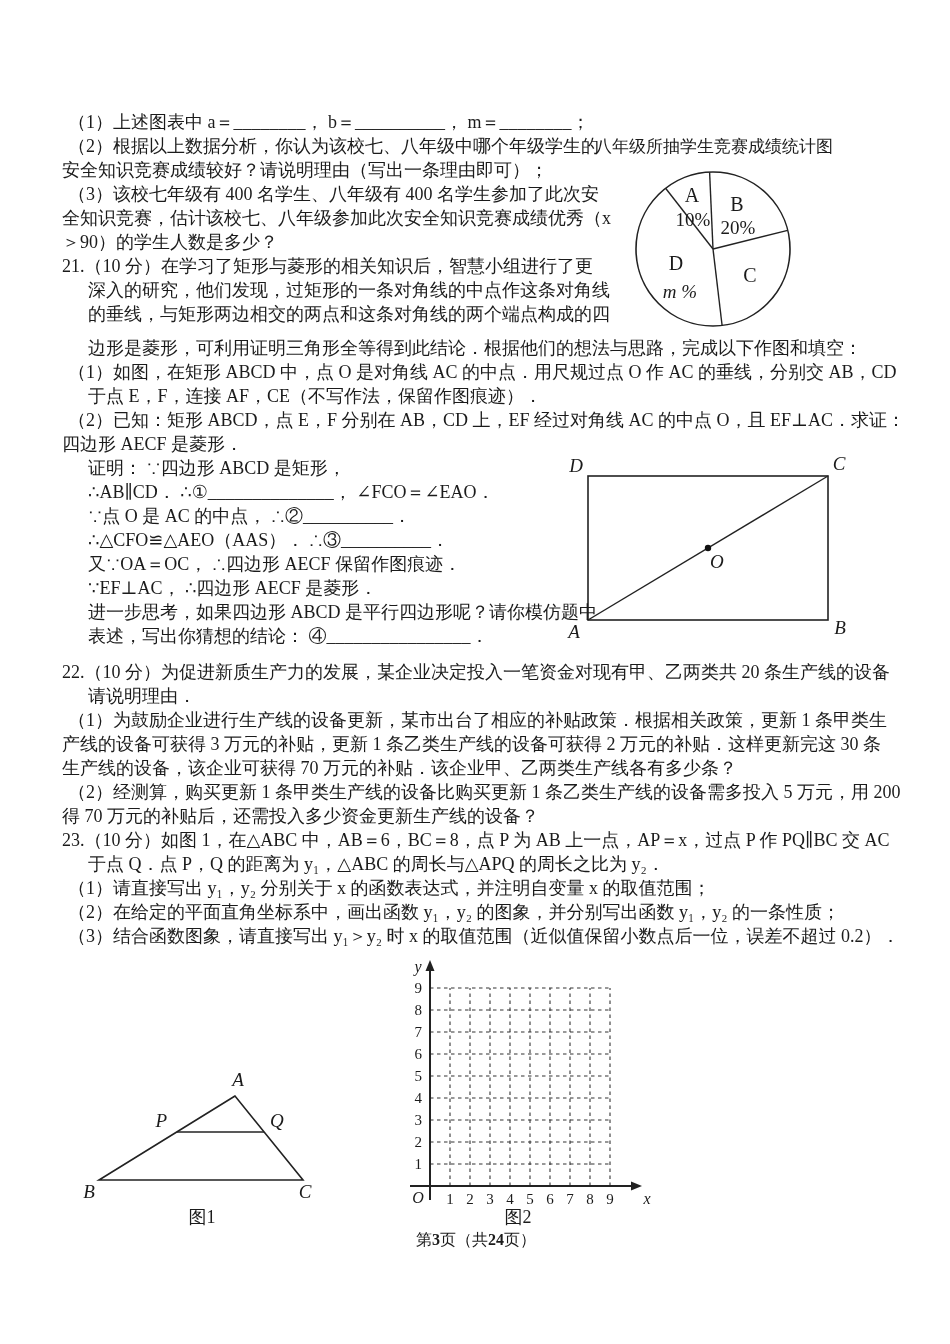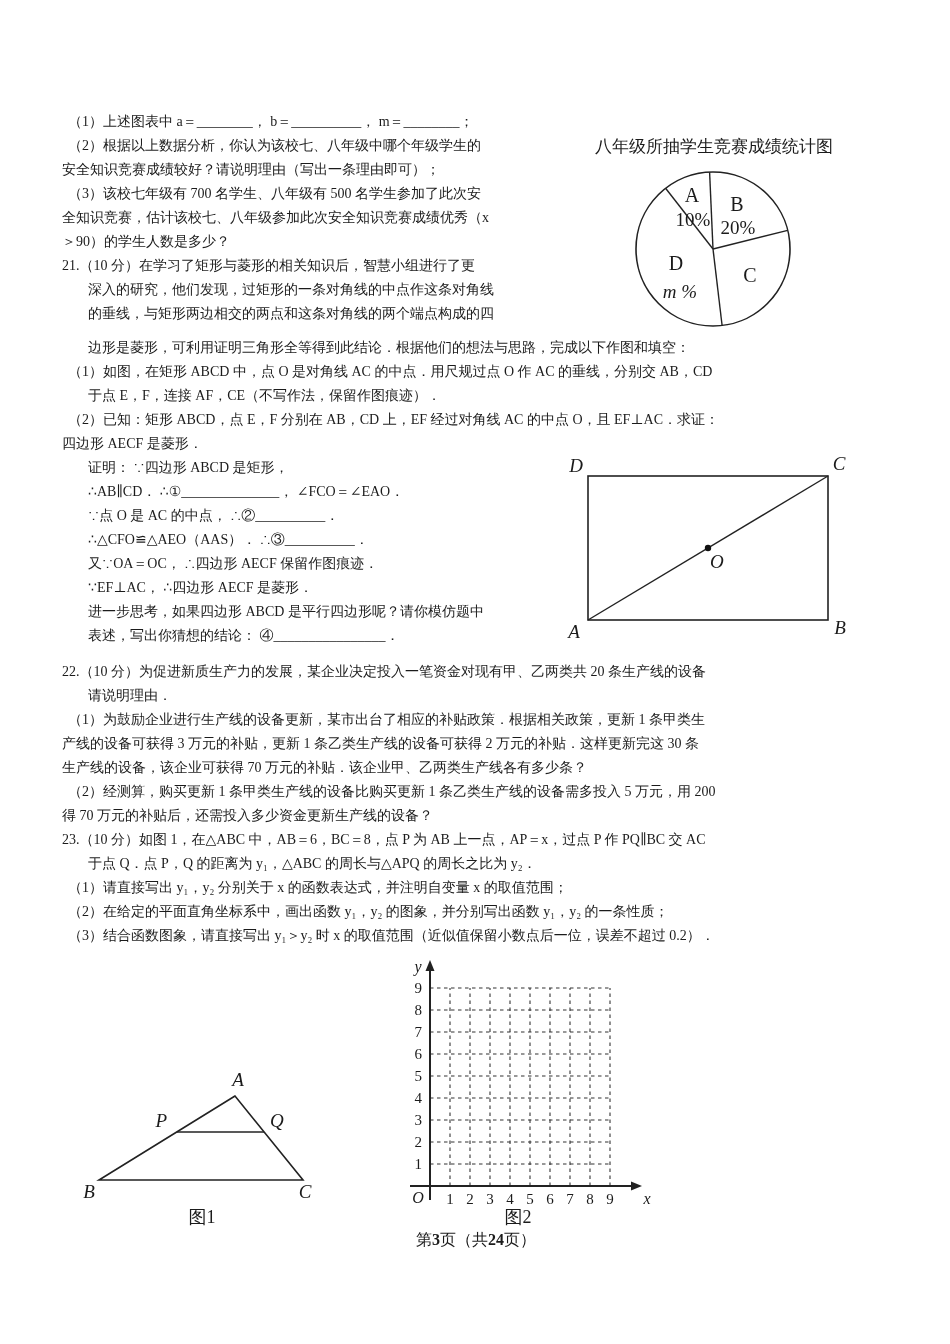--- a/index.html
+++ b/index.html
@@ -8,21 +8,21 @@
     font-family:"Liberation Serif","DejaVu Serif",serif;
     color:#1b1b1b;
   }
   .content{
     position:relative;
     width:828px;
     margin:0;
     padding:110px 60px 0 62px;
   }
   .line{
-    font-size:14px;line-height:24px;height:24px;
+    font-size:18px;line-height:24px;height:24px;
     white-space:nowrap;
   }
   .itm{padding-left:6px;}
   .cont{padding-left:26px;}
   .clr{clear:right;}
   .fig-float{float:right;}
   .pie-block{width:295px;margin:0 0 4px 12px;}
   .pie-title{font-size:17px;line-height:26px;height:26px;text-align:left;white-space:nowrap;}
   .rect-block{width:330px;height:200px;margin:0 0 4px 10px;}
   svg{display:block;}
@@ -64,21 +64,21 @@
       <text x="142" y="51" text-anchor="middle" class="pie-letter">B</text>
       <text x="143" y="74" text-anchor="middle" class="pct">20%</text>
       <text x="155" y="122" text-anchor="middle" class="pie-letter">C</text>
       <text x="81" y="110" text-anchor="middle" class="pie-letter">D</text>
       <text x="85" y="138" text-anchor="middle" class="mlbl">m %</text>
     </svg>
   </div>
 
   <div class="line itm">（2）根据以上数据分析，你认为该校七、八年级中哪个年级学生的</div>
   <div class="line">安全知识竞赛成绩较好？请说明理由（写出一条理由即可）；</div>
-  <div class="line itm">（3）该校七年级有 700 名学生、八年级有 500 名学生参加了此次安</div>
+  <div class="line itm">（3）该校七年级有 400 名学生、八年级有 400 名学生参加了此次安</div>
   <div class="line">全知识竞赛，估计该校七、八年级参加此次安全知识竞赛成绩优秀（x</div>
   <div class="line">＞90）的学生人数是多少？</div>
 
   <div class="line">21.（10 分）在学习了矩形与菱形的相关知识后，智慧小组进行了更</div>
   <div class="line cont">深入的研究，他们发现，过矩形的一条对角线的中点作这条对角线</div>
   <div class="line cont">的垂线，与矩形两边相交的两点和这条对角线的两个端点构成的四</div>
   <div class="line cont clr">边形是菱形，可利用证明三角形全等得到此结论．根据他们的想法与思路，完成以下作图和填空：</div>
   <div class="line itm">（1）如图，在矩形 ABCD 中，点 O 是对角线 AC 的中点．用尺规过点 O 作 AC 的垂线，分别交 AB，CD</div>
   <div class="line cont">于点 E，F，连接 AF，CE（不写作法，保留作图痕迹）．</div>
   <div class="line itm">（2）已知：矩形 ABCD，点 E，F 分别在 AB，CD 上，EF 经过对角线 AC 的中点 O，且 EF⊥AC．求证：</div>

